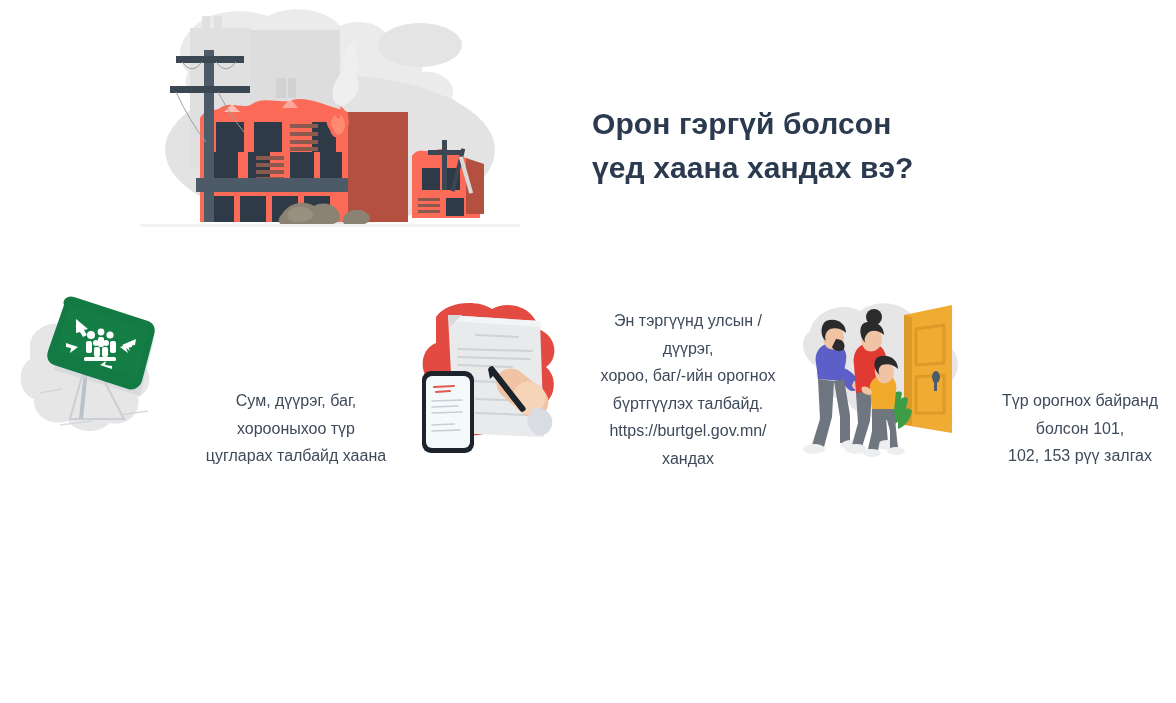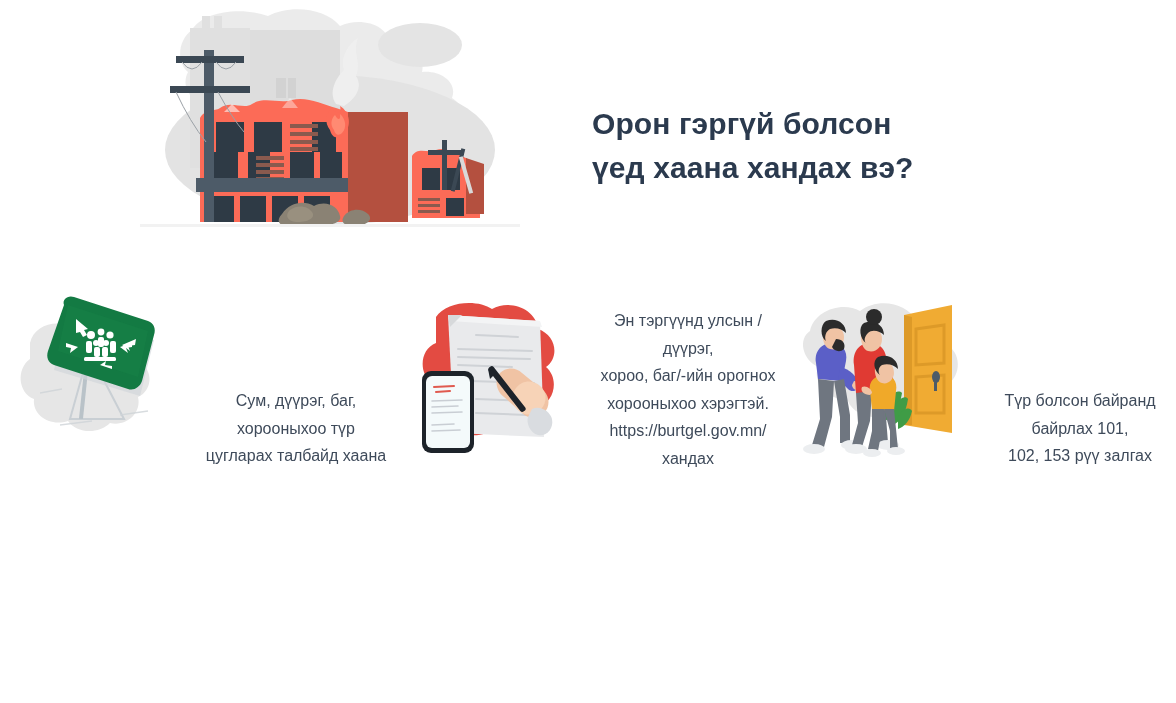--- a/index.html
+++ b/index.html
@@ -295,21 +295,21 @@
           <path d="M140 122 C148 118 158 124 160 132 C162 142 154 150 146 148
                    C138 146 134 136 136 130 Z" fill="#d9dce0"></path>
 
           <rect x="112" y="74" width="6" height="56" rx="2.5" fill="#1d232a" transform="rotate(-38 115 102)"></rect>
           <path d="M96 82 L104 86 L98 92 Z" fill="#1d232a"></path>
         </svg>
       </div>
       <div class="col-caption">
         <span class="cl">Эн тэргүүнд улсын /дүүрэг,</span>
         <span class="cl">хороо, баг/-ийн орогнох</span>
-        <span class="cl">хорооныхоо хэрэгтэй.</span>
+        <span class="cl">бүртгүүлэх талбайд.</span>
         <span class="cl">https://burtgel.gov.mn/ хандах</span>
       </div>
     </div>
 
     <div class="col">
       <div class="col-art">
         <svg viewBox="0 0 200 185" width="200" height="185" aria-hidden="true">
 
           <path d="M26 46 C30 26 58 16 76 26 C94 12 124 18 132 36
                    C152 32 170 46 166 62 C180 74 174 98 158 102
@@ -365,19 +365,19 @@
                      C90 86 88 76 94 72 Z" fill="#2b2b2b"></path>
             <path d="M86 110 C80 110 76 106 78 102 C82 100 88 104 88 108 Z" fill="#f0c3a4"></path>
             <path d="M88 124 L88 146 L84 164 L94 166 L98 144 L100 124 Z" fill="#6f7680"></path>
             <path d="M100 124 L106 146 L106 164 L114 164 L112 144 L110 124 Z" fill="#6f7680"></path>
             <ellipse cx="88" cy="168" rx="9" ry="4" fill="#eceef0"></ellipse>
             <ellipse cx="112" cy="166" rx="9" ry="4" fill="#eceef0"></ellipse>
           </g>
         </svg>
       </div>
       <div class="col-caption">
-        <span class="cl">Түр болсон байранд байрлах 101,</span>
+        <span class="cl">Түр орогнох байранд болсон 101,</span>
         <span class="cl">102, 153 рүү залгах</span>
       </div>
     </div>
 
   </div>
 </div>
 
 </body></html>

